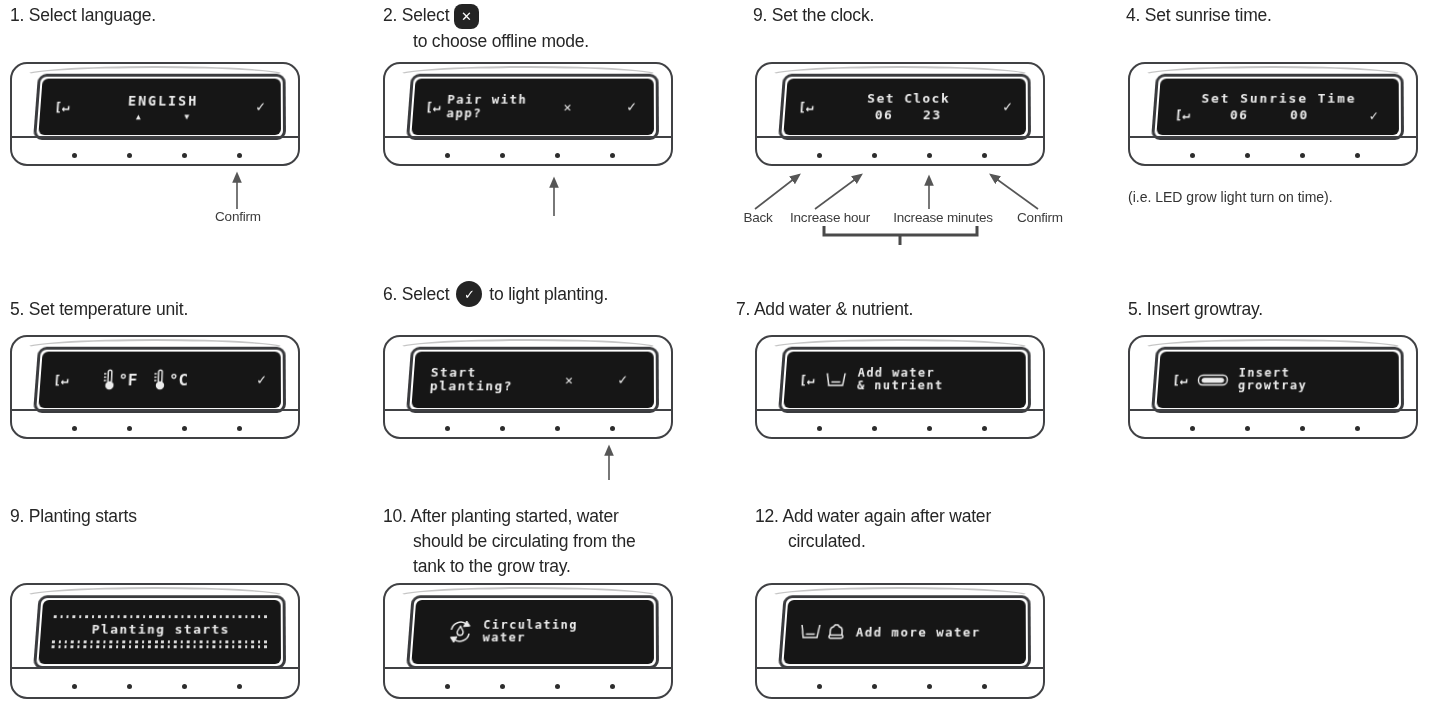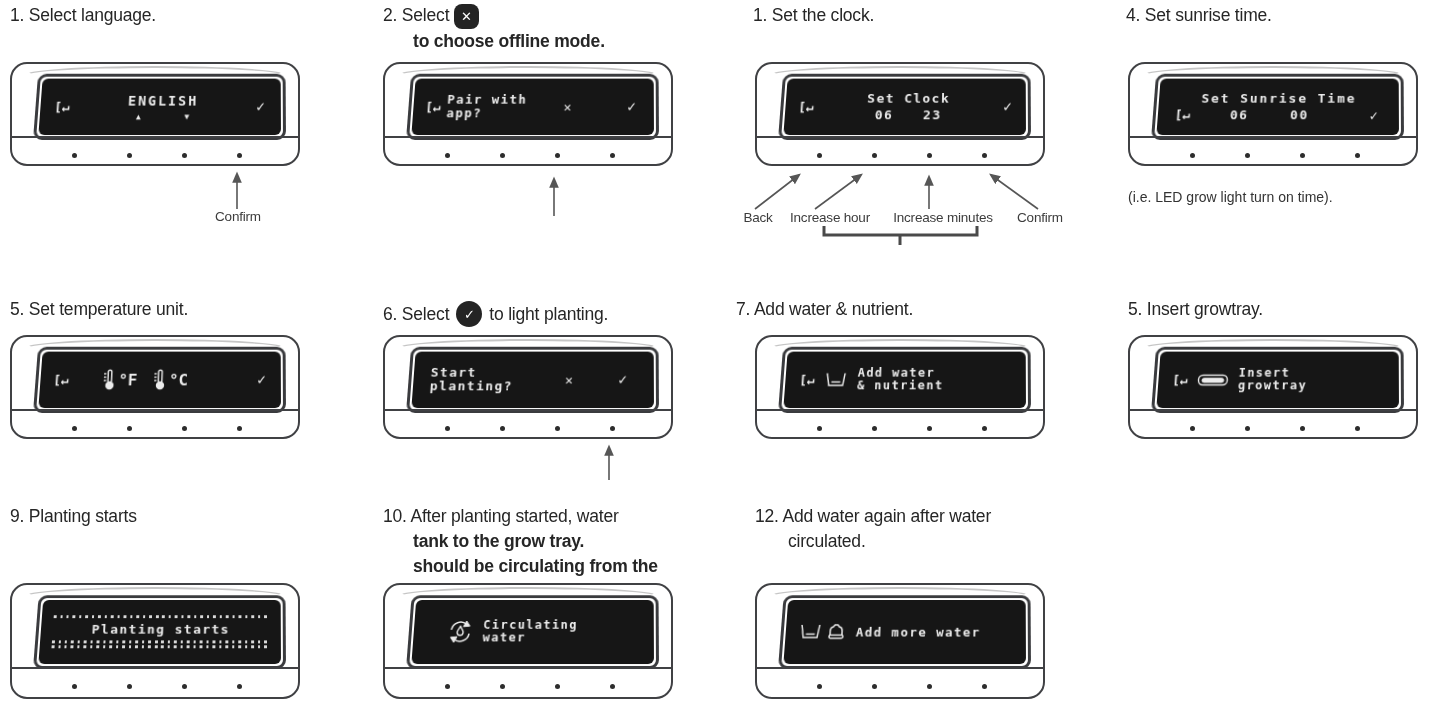--- a/index.html
+++ b/index.html
@@ -2,21 +2,21 @@
 <html><head>
 <meta charset="utf-8">
 <style>
   html,body{margin:0;padding:0;background:#fff;}
   .canvas{position:relative;width:1434px;height:709px;background:#fff;overflow:hidden;
           font-family:"Liberation Sans","DejaVu Sans",sans-serif;color:#262626;}
 
   
   .step-heading{position:absolute;font-size:17.5px;letter-spacing:-0.2px;line-height:25px;color:#262626;white-space:nowrap;}
   .step-heading .hline{display:block;}
-  .step-heading .indent{padding-left:30px;font-weight:bold;}
+  .step-heading .indent{padding-left:30px;}
   .hrow{display:flex;align-items:center;gap:7px;}
   .badge{display:inline-flex;align-items:center;justify-content:center;width:25px;height:25px;
          background:#242424;color:#fff;font-size:13px;font-weight:bold;}
   .badge.square{border-radius:8px;}
   .badge.round{border-radius:50%;width:26px;height:26px;}
 
   
   .device{position:absolute;width:290px;height:104px;background:#fff;border:2px solid #404144;border-radius:17px;box-sizing:border-box;}
   .device.tall{height:116px;}
   .gloss{position:absolute;top:2px;left:11px;right:11px;height:15px;border:2px solid transparent;
@@ -119,40 +119,40 @@
   <div class="step-heading" style="left:10px;top:3px">1. Select language.</div>
 
   <div class="step-heading" style="left:383px;top:3px">
     <span class="hline hrow">
       <span>2. Select</span>
       <span class="badge square">✕</span>
     </span>
     <span class="hline indent">to choose offline mode.</span>
   </div>
 
-  <div class="step-heading" style="left:753px;top:3px">1. Set the clock.</div>
+  <div class="step-heading" style="left:753px;top:3px">9. Set the clock.</div>
   <div class="step-heading" style="left:1126px;top:3px">4. Set sunrise time.</div>
 
   <div class="step-heading" style="left:10px;top:297px">5. Set temperature unit.</div>
 
-  <div class="step-heading hrow" style="left:383px;top:301px">
+  <div class="step-heading hrow" style="left:383px;top:281px">
     <span>6. Select</span>
     <span class="badge round">✓</span>
     <span>to light planting.</span>
   </div>
 
   <div class="step-heading" style="left:736px;top:297px">7. Add water &amp; nutrient.</div>
   <div class="step-heading" style="left:1128px;top:297px">5. Insert growtray.</div>
 
   <div class="step-heading" style="left:10px;top:504px">9. Planting starts</div>
 
   <div class="step-heading" style="left:383px;top:504px">
     <span class="hline">10. After planting started, water</span>
+    <span class="hline indent">should be circulating from the</span>
     <span class="hline indent">tank to the grow tray.</span>
-    <span class="hline indent">should be circulating from the</span>
   </div>
 
   <div class="step-heading" style="left:755px;top:504px">
     <span class="hline">12. Add water again after water</span>
     <span class="hline" style="padding-left:33px">circulated.</span>
   </div>
 
   <div class="device" style="left:10px;top:62px">
     <div class="gloss"></div>
     <div class="screen">

